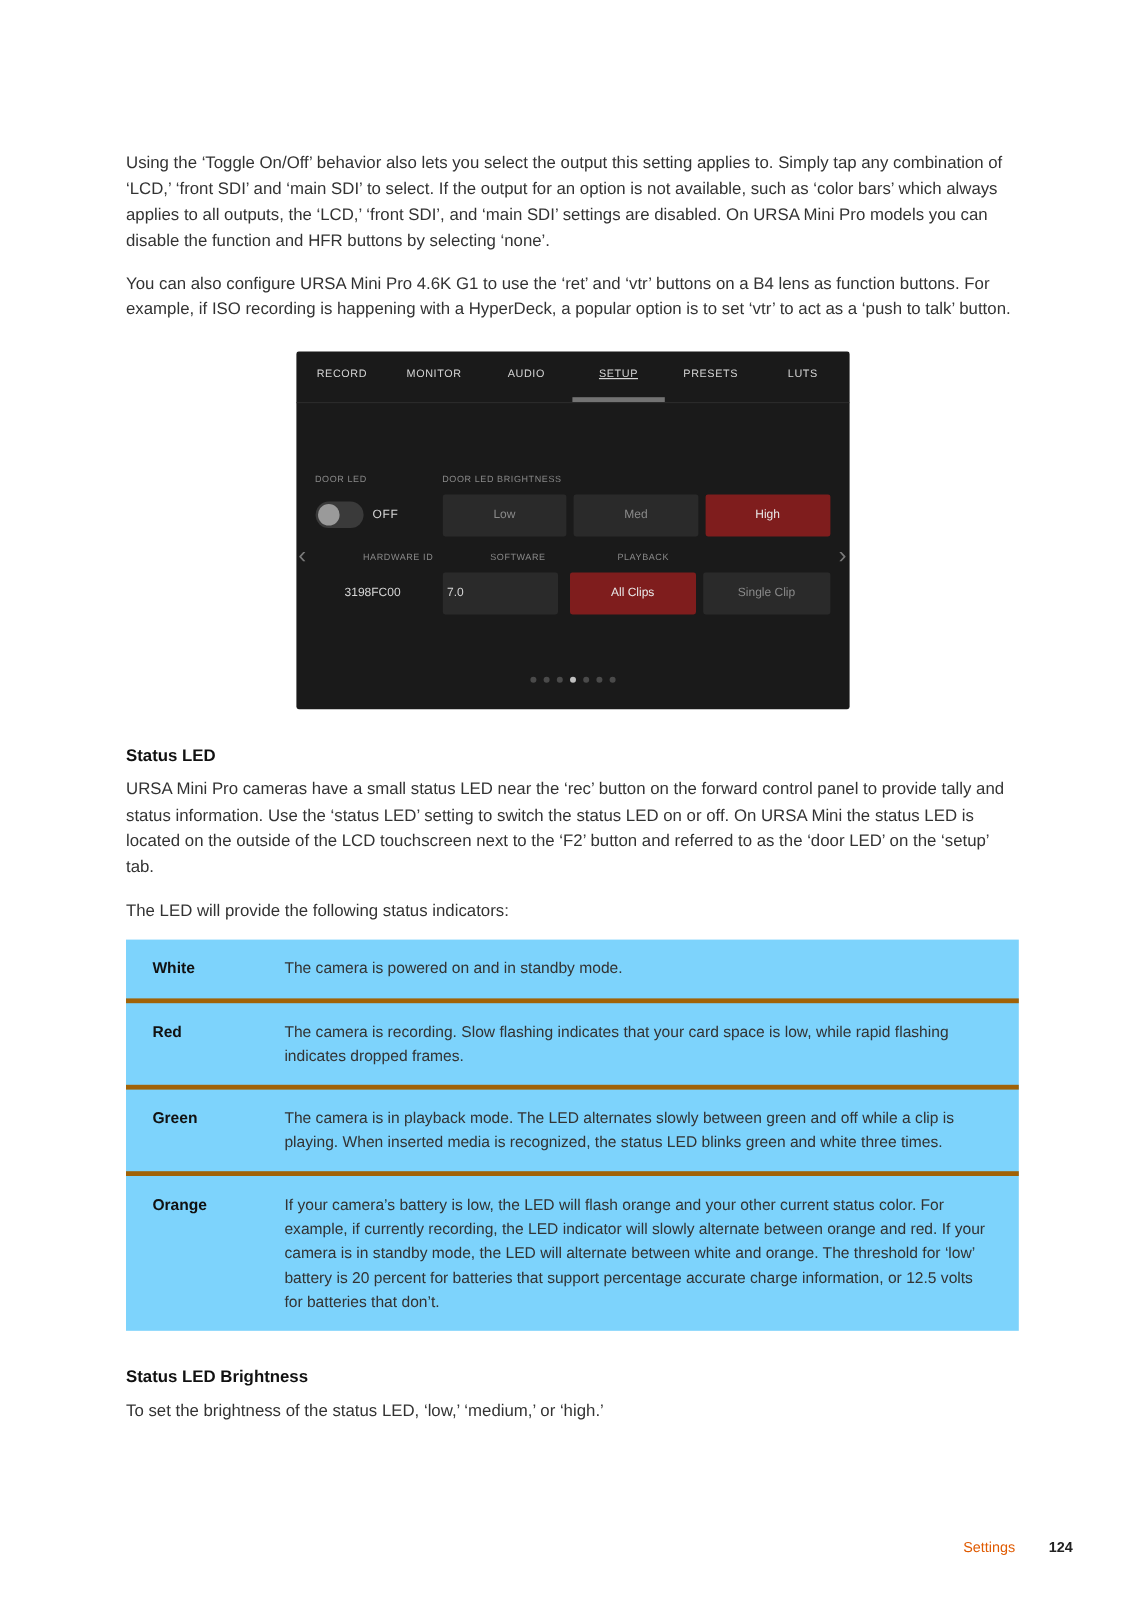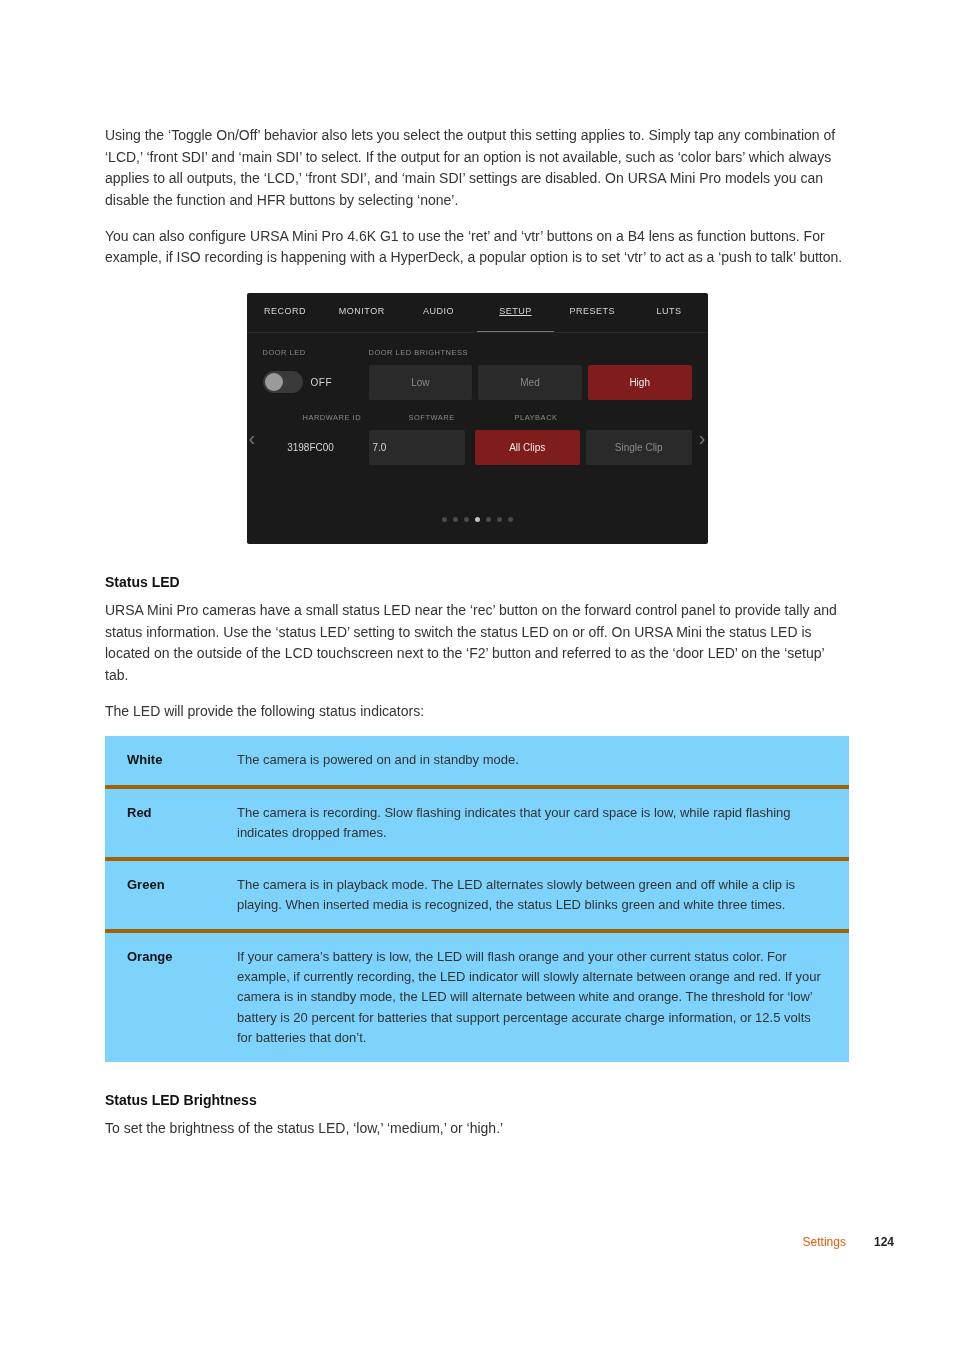--- a/index.html
+++ b/index.html
@@ -2,24 +2,24 @@
 <html><head>
   <meta charset="utf-8">
   <style>
     * { margin: 0; padding: 0; box-sizing: border-box; }
     body { font-family: 'Helvetica Neue', Arial, sans-serif; background: #fff; width: 954px; margin: 0 auto; color: #333; font-size: 14px; line-height: 1.55; }
     .page { padding: 125px 105px 40px 105px; }
     .body-text { margin-bottom: 14px; color: #333; }
     .ui-shot { background: #1a1a1a; color: #d6d6d6; margin: 24px auto 24px; width: 461px; border-radius: 2px; overflow: hidden; }
     .tabs { display: flex; border-bottom: 1px solid #2a2a2a; }
     .tab { flex: 1; text-align: center; padding: 12px 4px; font-size: 9px; letter-spacing: 0.5px; cursor: pointer; color: #d6d6d6; }
-    .tab.active { border-bottom: 1px solid #737373; text-decoration: underline; }
+    .tab.active { border-bottom: 4px solid #737373; text-decoration: underline; }
     .panel { padding: 14px 16px 10px; position: relative; }
     .row { display: flex; gap: 10px; margin-bottom: 12px; position: relative; }
-    .labels-row { display: flex; gap: 10px; margin-bottom: 6px; }
+    .labels-row { display: flex; gap: 10px; margin-bottom: 6px; margin-top: 44px; }
     .small-label { font-size: 7.5px; letter-spacing: 0.5px; color: #8a8a8a; flex: 1; }
     .small-label:first-child { flex: 0 0 96px; }
     .toggle-wrap { flex: 0 0 96px; display: flex; align-items: center; gap: 8px; }
     .toggle { width: 40px; height: 22px; background: #3a3a3a; border-radius: 11px; position: relative; }
     .toggle .knob { position: absolute; width: 18px; height: 18px; border-radius: 50%; background: #9a9a9a; top: 2px; left: 2px; }
     .toggle-text { font-size: 10px; letter-spacing: 0.5px; color: #d6d6d6; }
     .seg { flex: 1; display: flex; gap: 6px; }
     .seg-btn { flex: 1; background: #2a2a2a; color: #8a8a8a; text-align: center; padding: 10px 4px; font-size: 10px; border-radius: 2px; cursor: pointer; }
     .seg-btn.sel { background: #7f1d1d; color: #e9e9e9; }
     .val-box { flex: 1; background: #2a2a2a; text-align: left; padding: 10px 4px; font-size: 10px; border-radius: 2px; color: #d6d6d6; }

